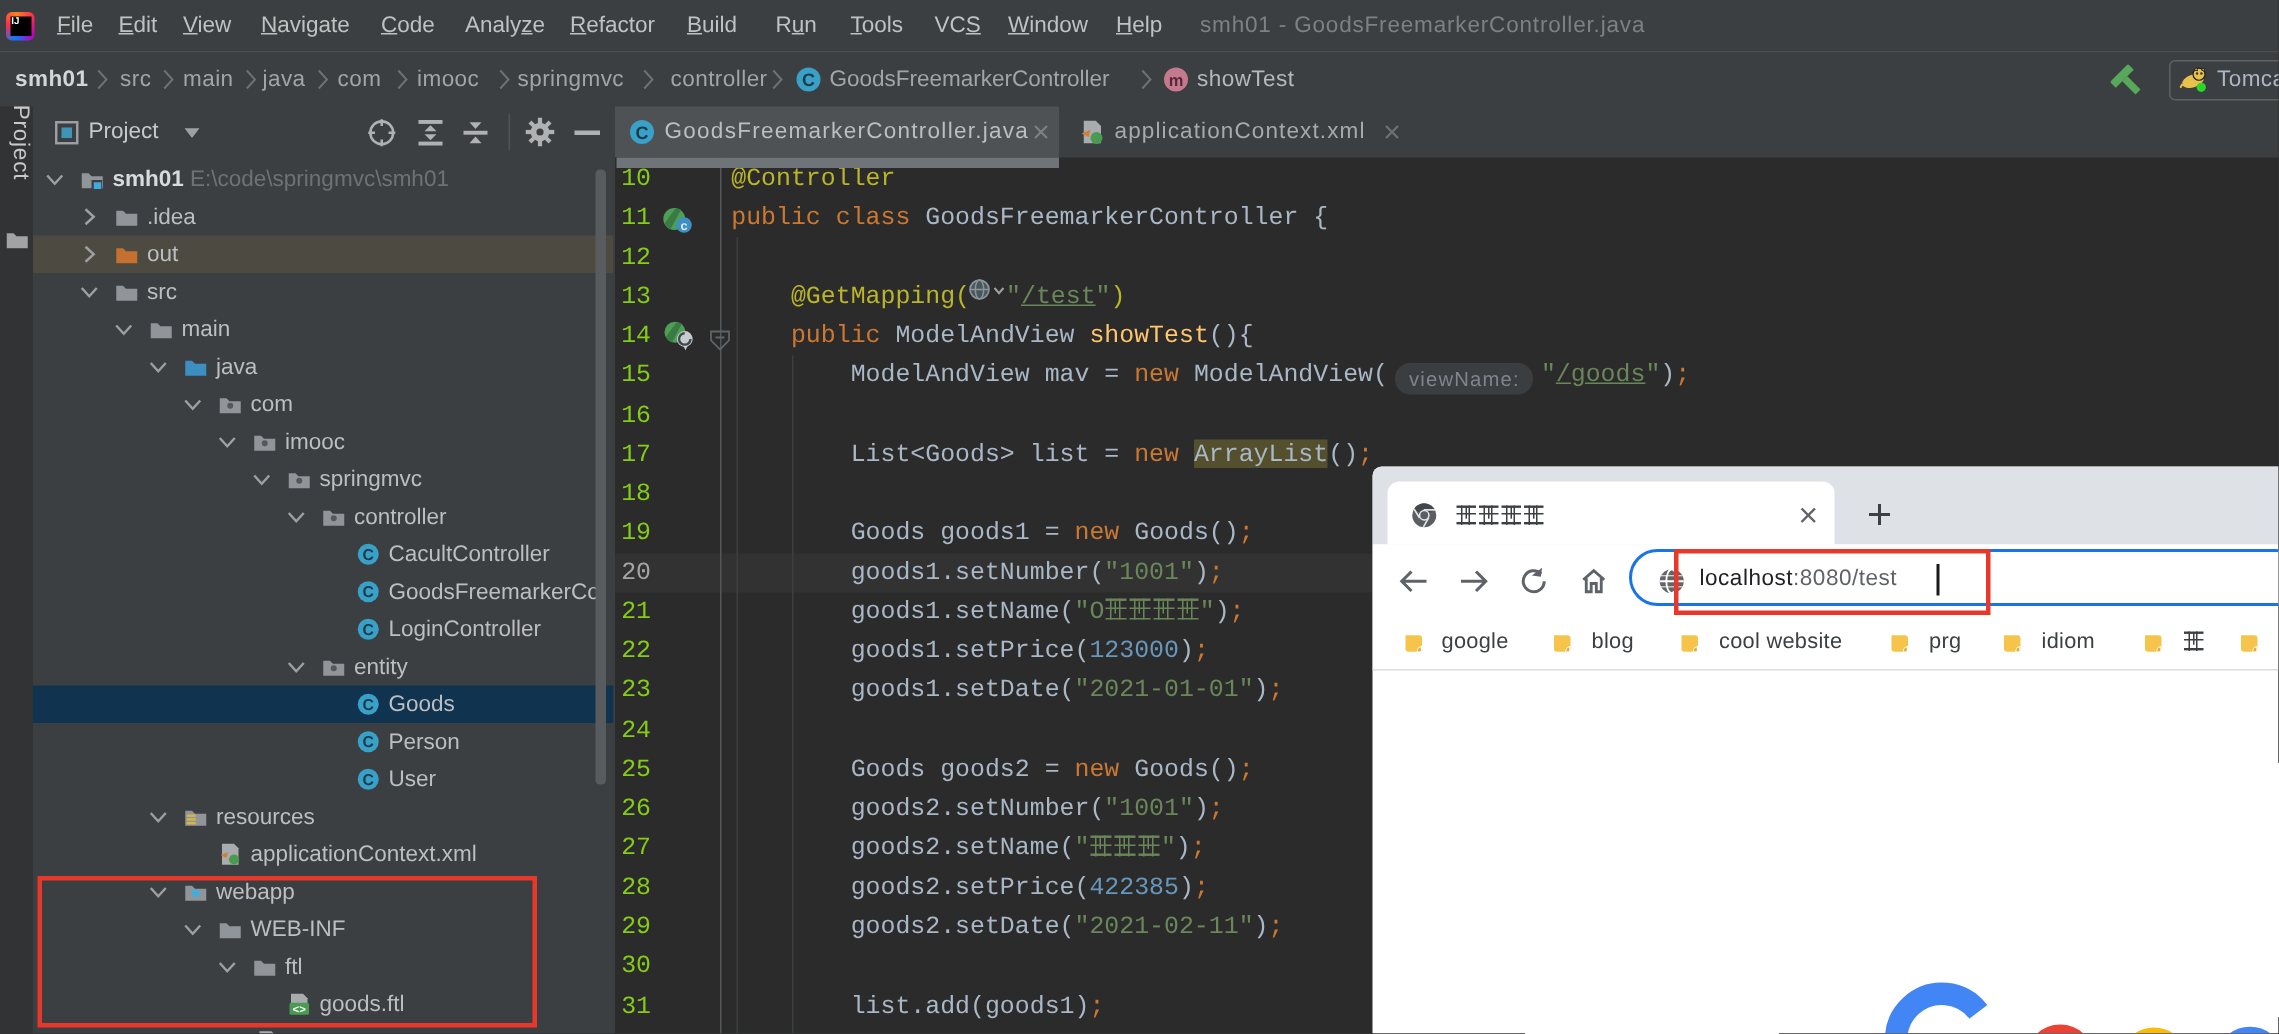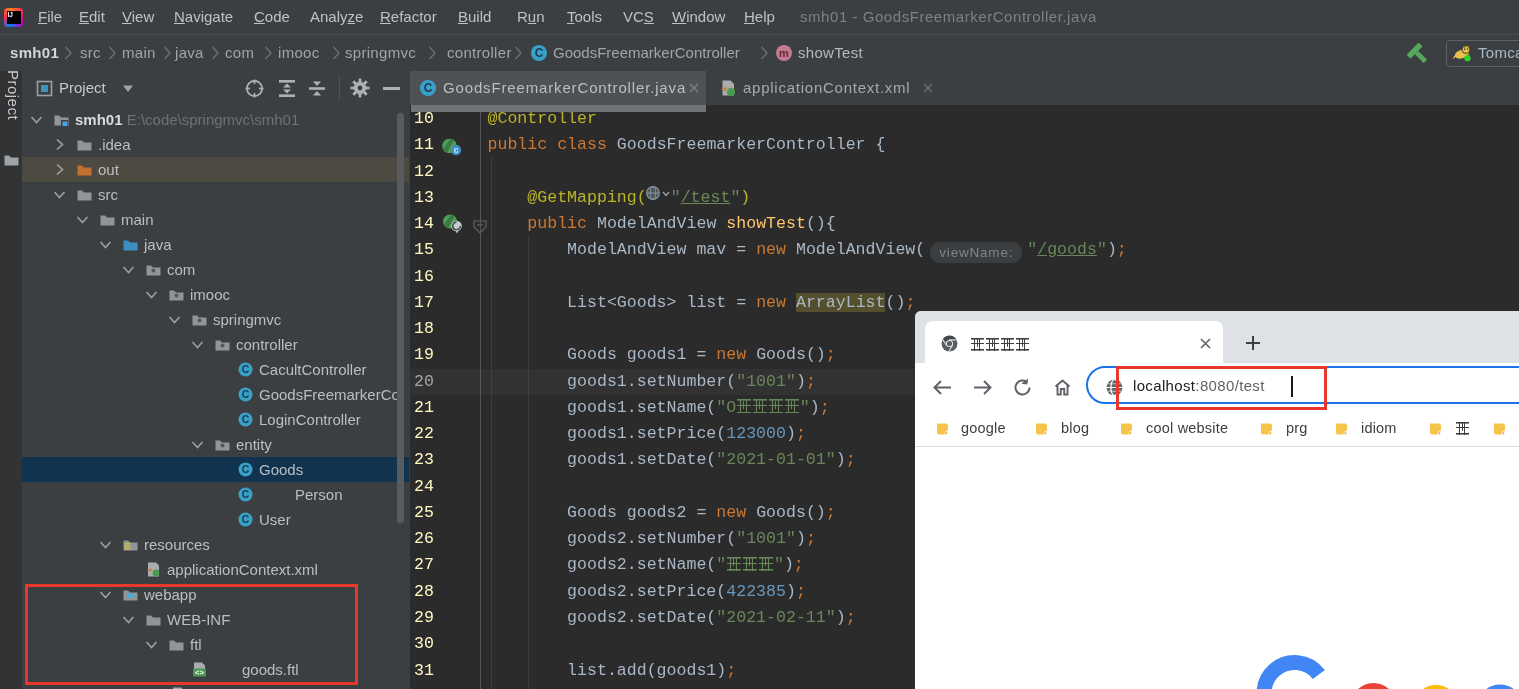--- a/index.html
+++ b/index.html
@@ -18,21 +18,21 @@
   #tree{position:absolute;left:22px;top:105px;width:387px;height:584px;background:#3c3f41;overflow:hidden;}
   .row{position:absolute;height:25px;width:387px;}
   .rl{position:absolute;top:0;height:25px;line-height:25px;font-size:15px;color:#bcbec0;white-space:nowrap;}
   .chev{position:absolute;top:4px;width:17px;height:17px;}
   .ticon{position:absolute;top:4px;width:17px;height:17px;}
   
   #tabbar{position:absolute;left:410px;top:71px;width:1109px;height:34px;background:#3c3f41;}
   
   #editor{position:absolute;left:410px;top:105px;width:1109px;height:584px;background:#2b2b2b;}
   .cl{position:absolute;left:77.5px;white-space:pre;font-family:"Liberation Mono",monospace;font-size:16.58px;line-height:26.26px;color:#a9b7c6;}
-  .ln{position:absolute;width:24px;text-align:right;left:0;font-family:"Liberation Mono",monospace;font-size:16.58px;line-height:26.26px;color:#fef9c3;}
+  .ln{position:absolute;width:24px;text-align:right;left:0;font-family:"Liberation Mono",monospace;font-size:16.58px;line-height:26.26px;color:#84cc16;}
   .kw{color:#cc7832;}
   .ann{color:#bbb529;}
   .str{color:#6a8759;}
   .num{color:#6897bb;}
   .md{color:#ffc66d;}
   .lnk{color:#6a8759;text-decoration:underline;}
   
   #chrome{position:absolute;left:915px;top:311px;width:604px;height:378px;background:#fff;border-top-left-radius:6px;overflow:hidden;}
   #tabstrip{position:absolute;left:0;top:0;width:604px;height:52px;background:#dee1e6;border-top-left-radius:6px;}
   #ctab{position:absolute;left:10px;top:10px;width:298px;height:42px;background:#fff;border-radius:8px 8px 0 0;}
@@ -323,21 +323,21 @@
         <circle cx="8.5" cy="8.5" r="7" fill="#39a0c8"></circle>
         <text x="8.5" y="12.2" font-size="10.5" font-weight="bold" text-anchor="middle" fill="#1c3a4a" font-family="Liberation Sans">C</text>
       </svg>
       <span class="rl" style="left:237px;">Goods</span>
     </div>
 <div class="row" style="top:377px;">
       <svg class="ticon" style="left:215px" viewBox="0 0 17 17">
         <circle cx="8.5" cy="8.5" r="7" fill="#39a0c8"></circle>
         <text x="8.5" y="12.2" font-size="10.5" font-weight="bold" text-anchor="middle" fill="#1c3a4a" font-family="Liberation Sans">C</text>
       </svg>
-      <span class="rl" style="left:237px;margin-left:36px;">Person</span>
+      <span class="rl" style="left:237px;">Person</span>
     </div>
 <div class="row" style="top:402px;">
       <svg class="ticon" style="left:215px" viewBox="0 0 17 17">
         <circle cx="8.5" cy="8.5" r="7" fill="#39a0c8"></circle>
         <text x="8.5" y="12.2" font-size="10.5" font-weight="bold" text-anchor="middle" fill="#1c3a4a" font-family="Liberation Sans">C</text>
       </svg>
       <span class="rl" style="left:237px;">User</span>
     </div>
 <div class="row" style="top:427px;">
       <svg class="chev" style="left:74.5px" viewBox="0 0 17 17">
@@ -386,21 +386,21 @@
         <path d="M1.5,4.5 h4.5 l2,2 h7.5 v8 h-14 z" fill="#90959a"></path>
       </svg>
       <span class="rl" style="left:168px;">ftl</span>
     </div>
 <div class="row" style="top:552px;">
       <svg class="ticon" style="left:169px" viewBox="0 0 17 17">
         <path d="M3,1.5 h8 l3,3 v4 h-11 z" fill="#a8acae"></path>
         <rect x="2" y="7.5" width="13" height="8" rx="1" fill="#4a9b52"></rect>
         <text x="8.5" y="14" font-size="7.5" font-weight="bold" text-anchor="middle" fill="#fff" font-family="Liberation Mono">&lt;&gt;</text>
       </svg>
-      <span class="rl" style="left:191px;margin-left:29px;">goods.ftl</span>
+      <span class="rl" style="left:191px;">goods.ftl</span>
     </div>
 <div class="row" style="top:577px">
       <svg class="ticon" style="left:148px" viewBox="0 0 17 17">
         <path d="M3,1.5 h8 l3,3 v11 h-11 z" fill="#a8acae"></path>
         <path d="M2,9 l5,-2 l-1,4 z" fill="#cf8038"></path>
         <circle cx="11" cy="12" r="3.4" fill="#4a9b52"></circle>
       </svg>
     </div>
 <div style="position:absolute;left:375px;top:8px;width:7px;height:410px;background:#595c5e;border-radius:3px"></div>
 </div>

